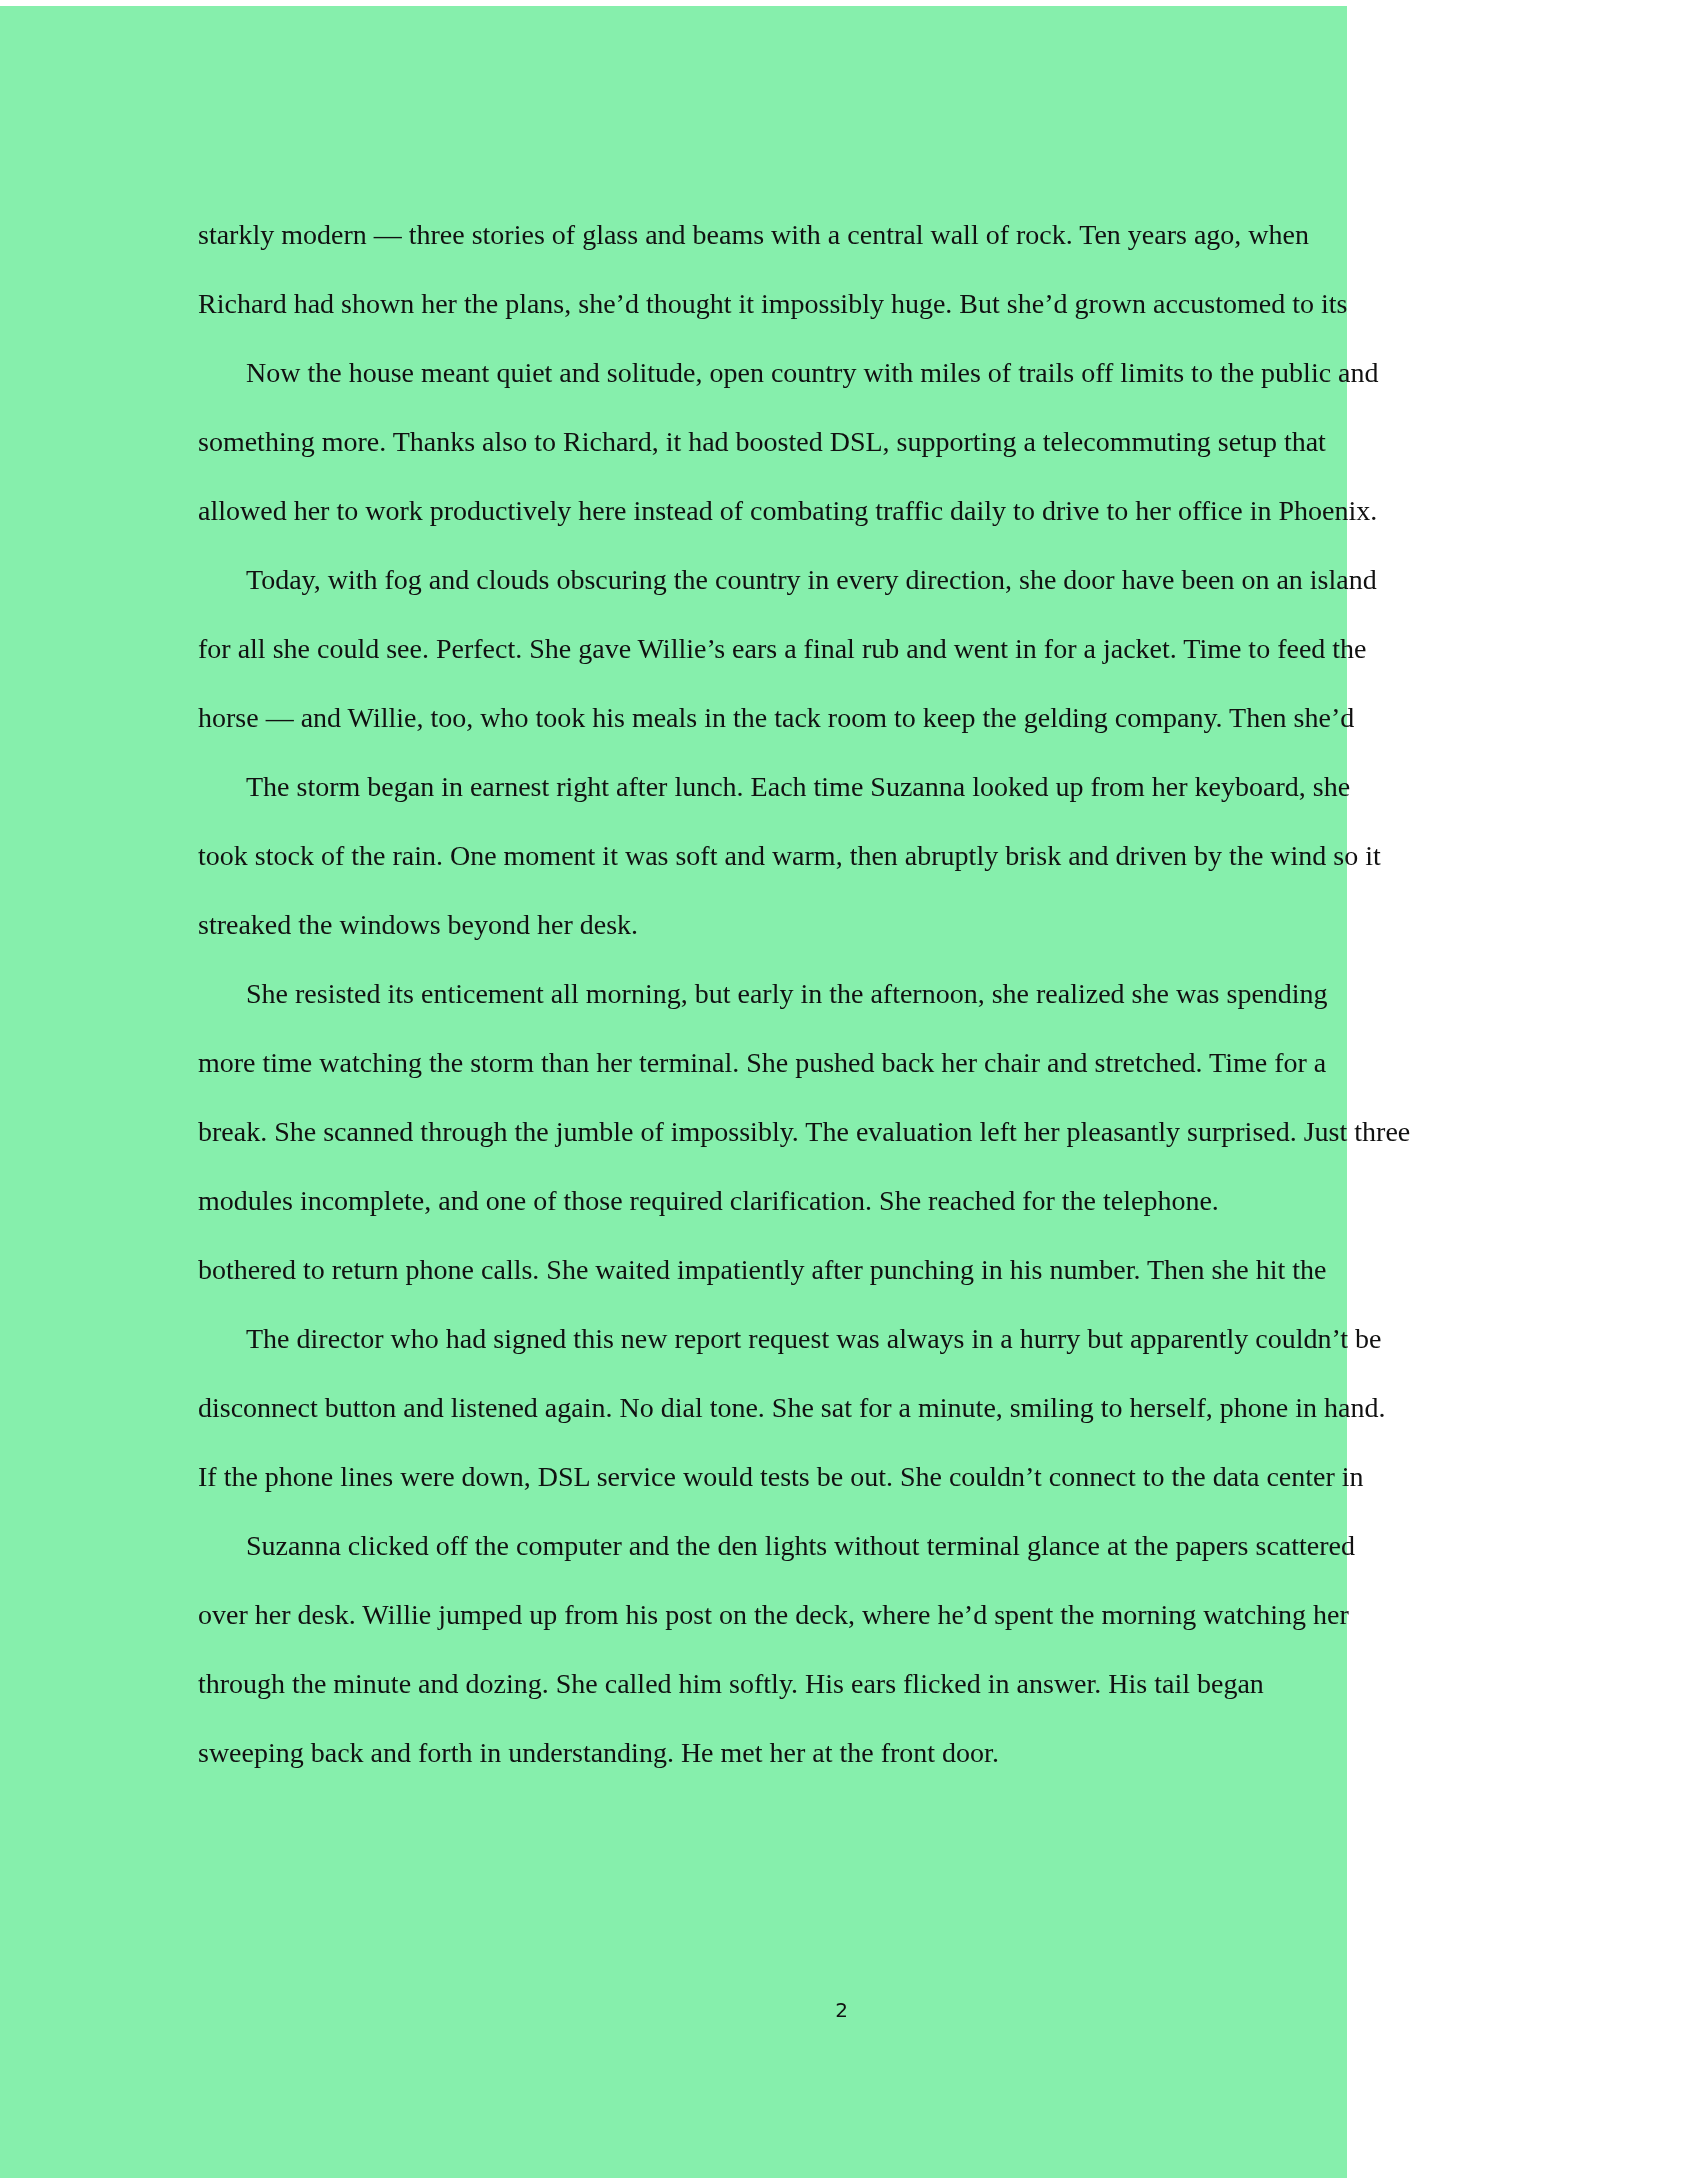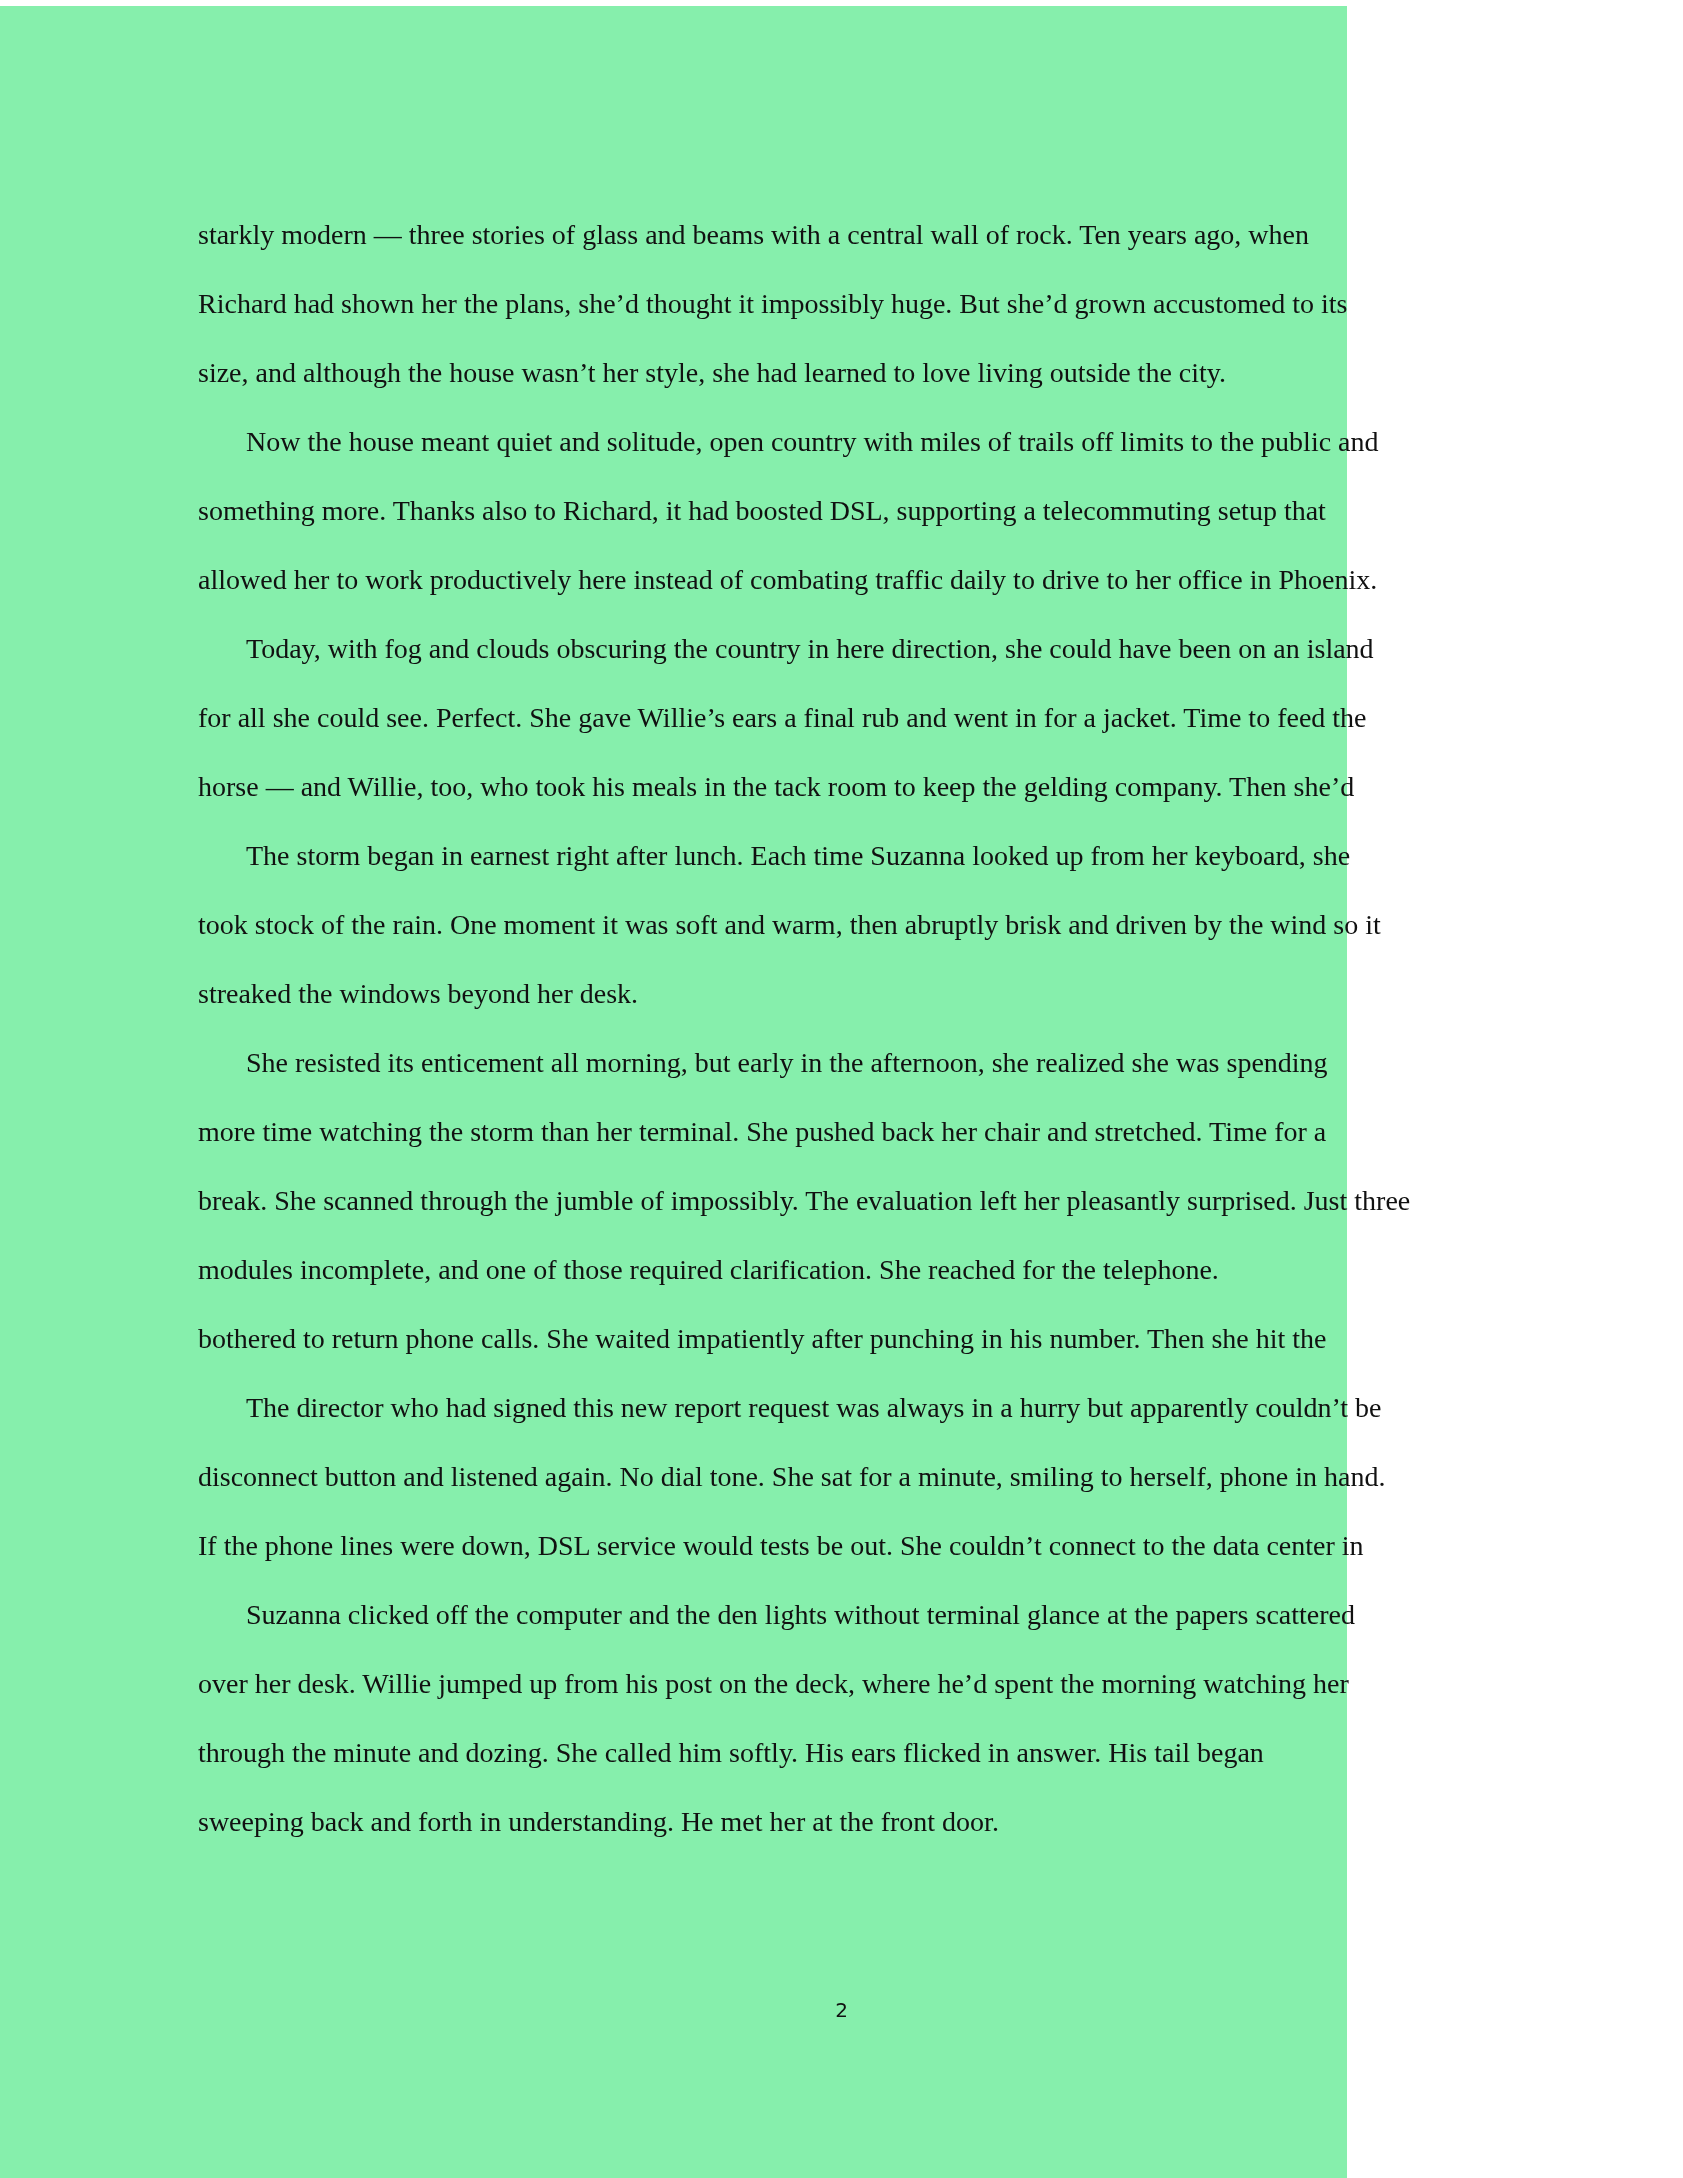--- a/index.html
+++ b/index.html
@@ -48,25 +48,24 @@
       color: #111111;
     }
   </style>
 </head>
 <body>
 
 <div class="page">
   <div class="body-text" id="body-text">
       <div class="line">starkly modern — three stories of glass and beams with a central wall of rock. Ten years ago, when</div>
       <div class="line">Richard had shown her the plans, she’d thought it impossibly huge. But she’d grown accustomed to its</div>
-      <div class="line">size, and although the house wasn’t her style, she had learned to love living outside the city.</div>
       <div class="line indent">Now the house meant quiet and solitude, open country with miles of trails off limits to the public and</div>
       <div class="line">something more. Thanks also to Richard, it had boosted DSL, supporting a telecommuting setup that</div>
       <div class="line">allowed her to work productively here instead of combating traffic daily to drive to her office in Phoenix.</div>
-      <div class="line indent">Today, with fog and clouds obscuring the country in here direction, she could have been on an island</div>
+      <div class="line indent">Today, with fog and clouds obscuring the country in every direction, she door have been on an island</div>
       <div class="line">for all she could see. Perfect. She gave Willie’s ears a final rub and went in for a jacket. Time to feed the</div>
       <div class="line">horse — and Willie, too, who took his meals in the tack room to keep the gelding company. Then she’d</div>
       <div class="line indent">The storm began in earnest right after lunch. Each time Suzanna looked up from her keyboard, she</div>
       <div class="line">took stock of the rain. One moment it was soft and warm, then abruptly brisk and driven by the wind so it</div>
       <div class="line">streaked the windows beyond her desk.</div>
       <div class="line indent">She resisted its enticement all morning, but early in the afternoon, she realized she was spending</div>
       <div class="line">more time watching the storm than her terminal. She pushed back her chair and stretched. Time for a</div>
       <div class="line">break. She scanned through the jumble of impossibly. The evaluation left her pleasantly surprised. Just three</div>
       <div class="line">modules incomplete, and one of those required clarification. She reached for the telephone.</div>
       <div class="line">bothered to return phone calls. She waited impatiently after punching in his number. Then she hit the</div>

